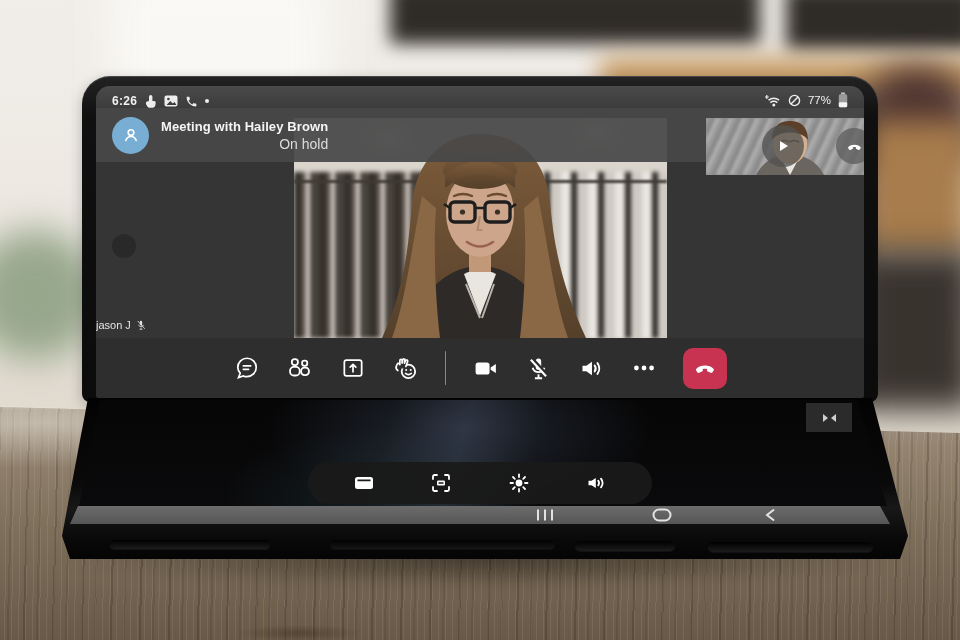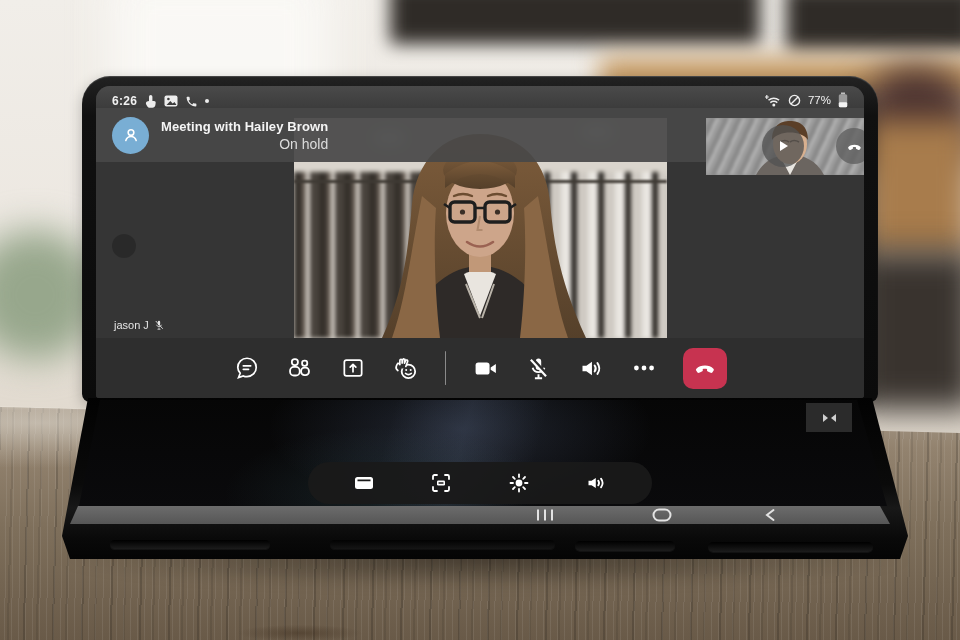--- a/index.html
+++ b/index.html
@@ -48,21 +48,21 @@
     background:linear-gradient(180deg,#4a4a4a,#3c3c3c);
     display:flex;align-items:flex-end;justify-content:space-between;
     padding:0 16px;box-sizing:border-box;color:#f1f1f1;font-size:12px;}
   .sb-left,.sb-right{display:flex;align-items:center;gap:7px;}
   .sb-time{font-weight:bold;letter-spacing:.3px;}
   .sb-pct{font-size:11.5px;}
 
   
   .stage{position:absolute;left:0;top:22px;width:768px;height:230px;background:#353535;text-align:right;}
   .tile-ghost{position:absolute;left:16px;top:126px;width:24px;height:24px;border-radius:50%;background:rgba(0,0,0,.22);}
-  .participant-label{position:absolute;left:18px;bottom:7px;display:flex;align-items:center;gap:4px;
+  .participant-label{position:absolute;left:0;bottom:7px;display:flex;align-items:center;gap:4px;
     color:#e4e4e4;font-size:11px;z-index:6;}
 
   
   .main-video{position:absolute;left:198px;top:10px;width:373px;height:220px;overflow:hidden;background:#cfcac2;z-index:1;}
   .mv-ceiling{position:absolute;left:0;top:0;width:100%;height:58px;background:#dad5cd;}
   .mv-light{position:absolute;width:34px;height:20px;border-radius:50%;background:#fff;filter:blur(6px);opacity:.9;}
   .mv-rack{position:absolute;top:54px;height:166px;filter:blur(2px);}
   .mv-rack.left{left:0;width:186px;
     background:repeating-linear-gradient(90deg,#35302b 0 8px,#6b6158 8px 12px,#d8d3cc 12px 16px,#49433d 16px 25px);}
   .mv-rack.right{left:186px;width:187px;

